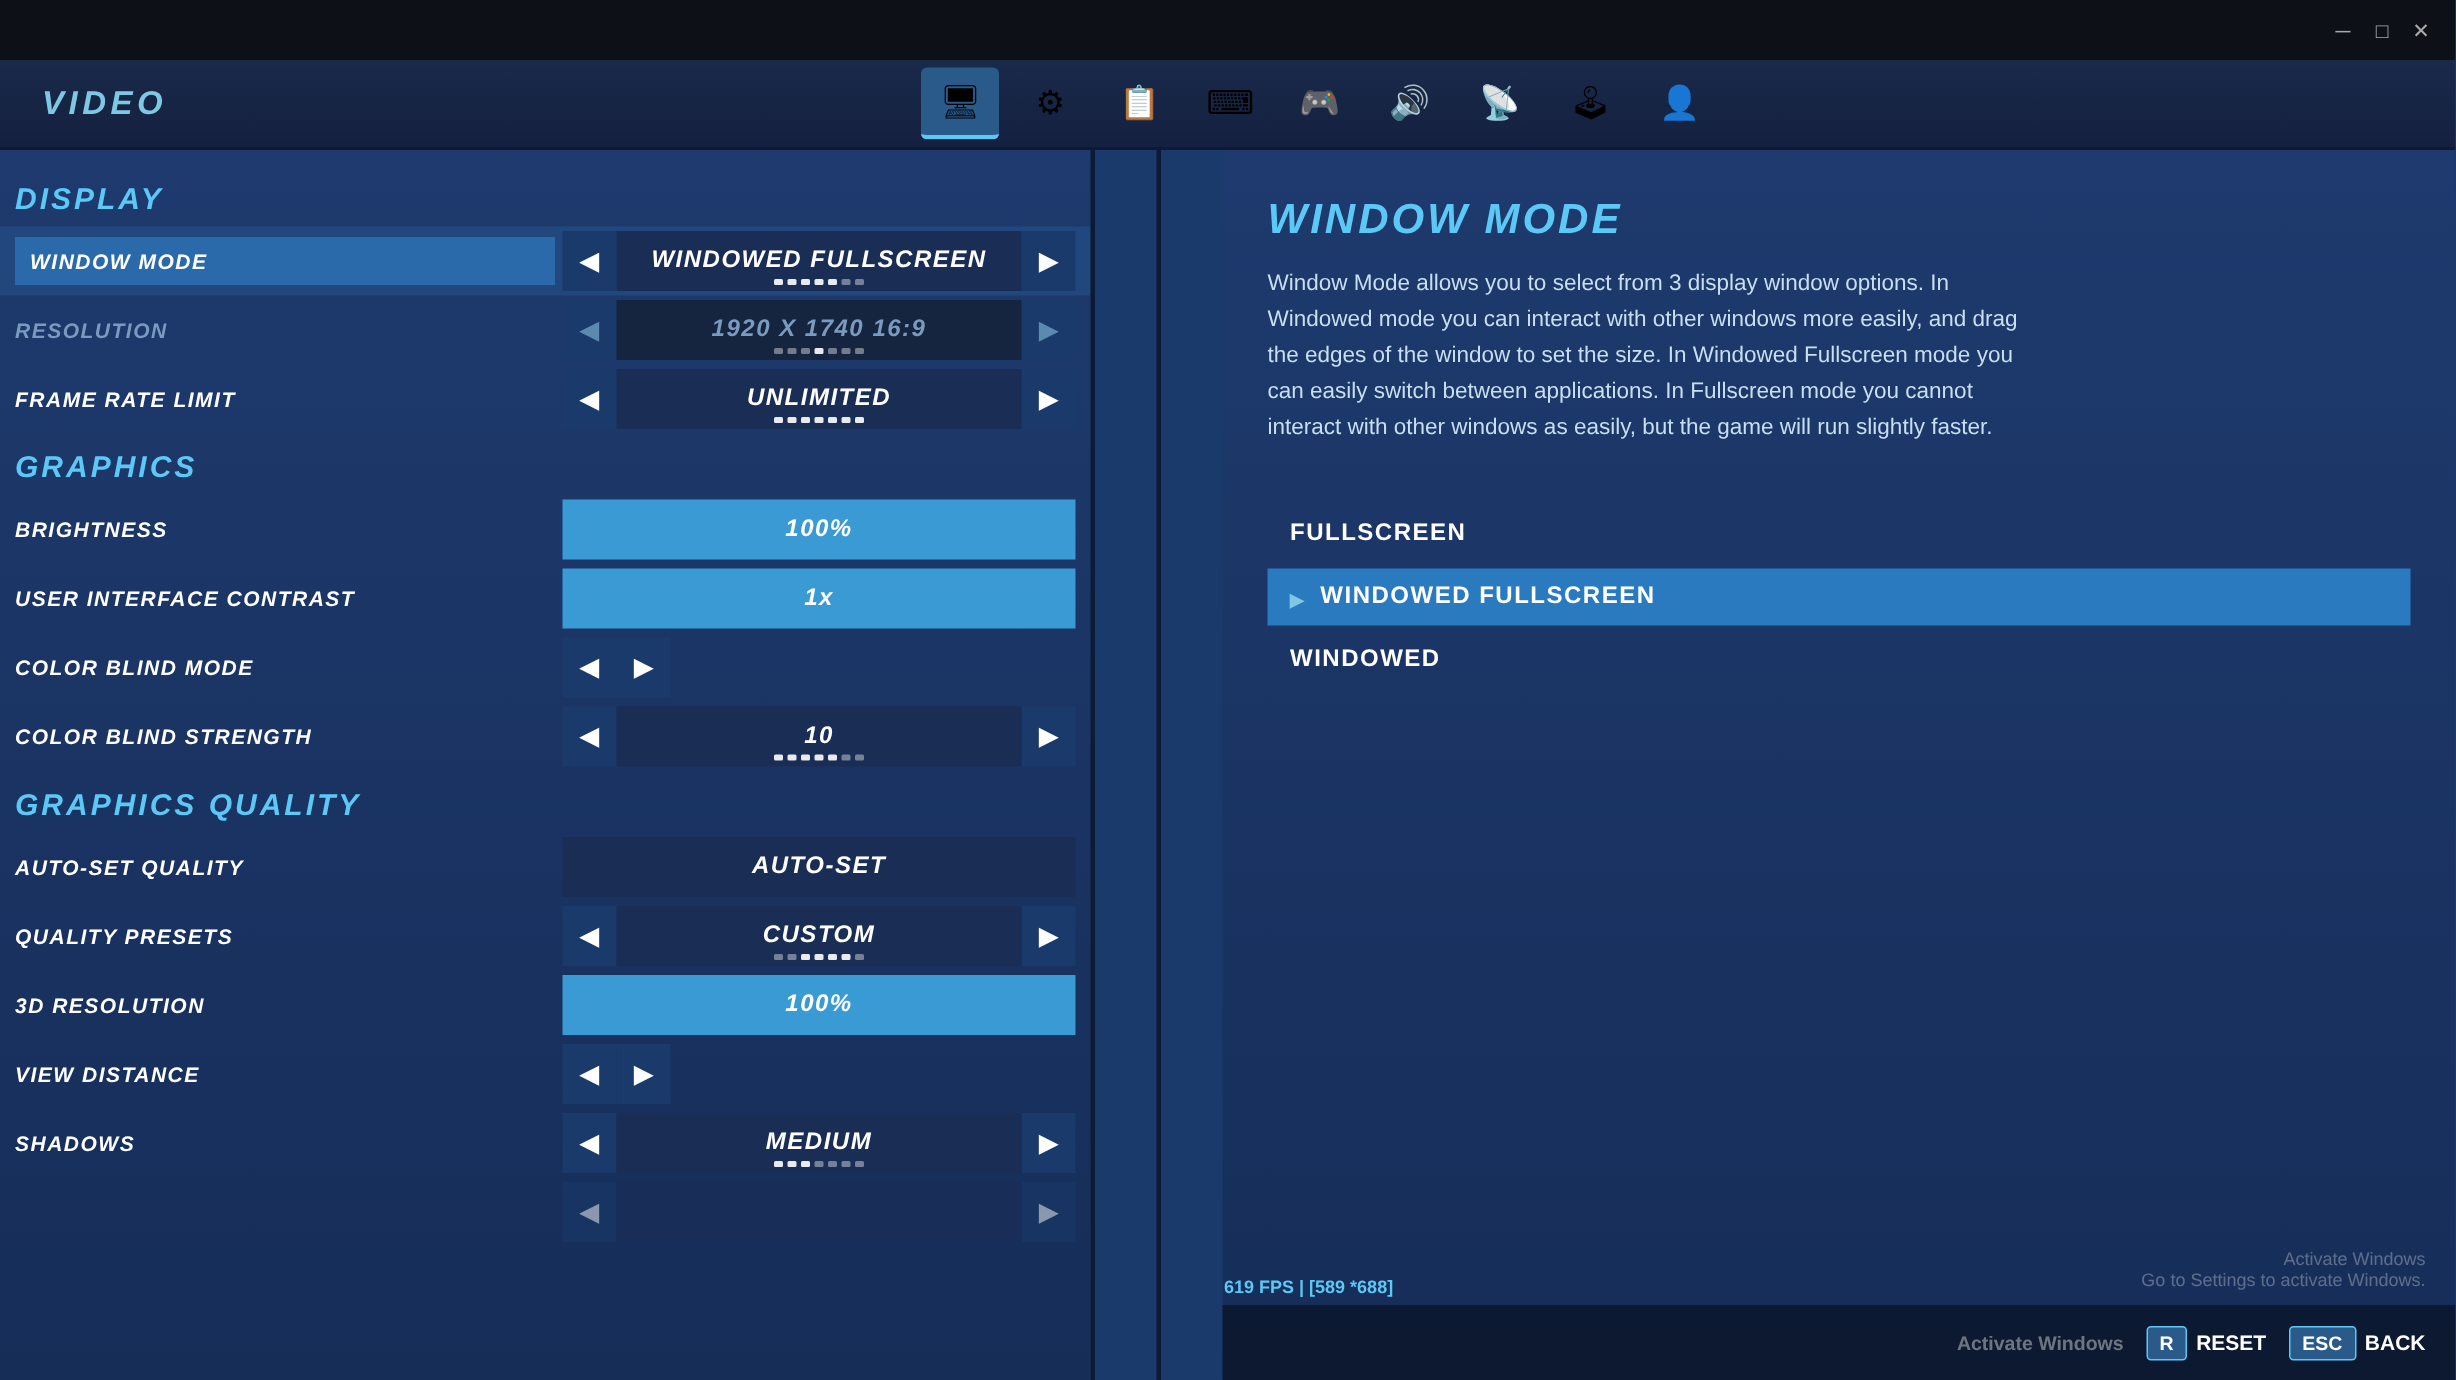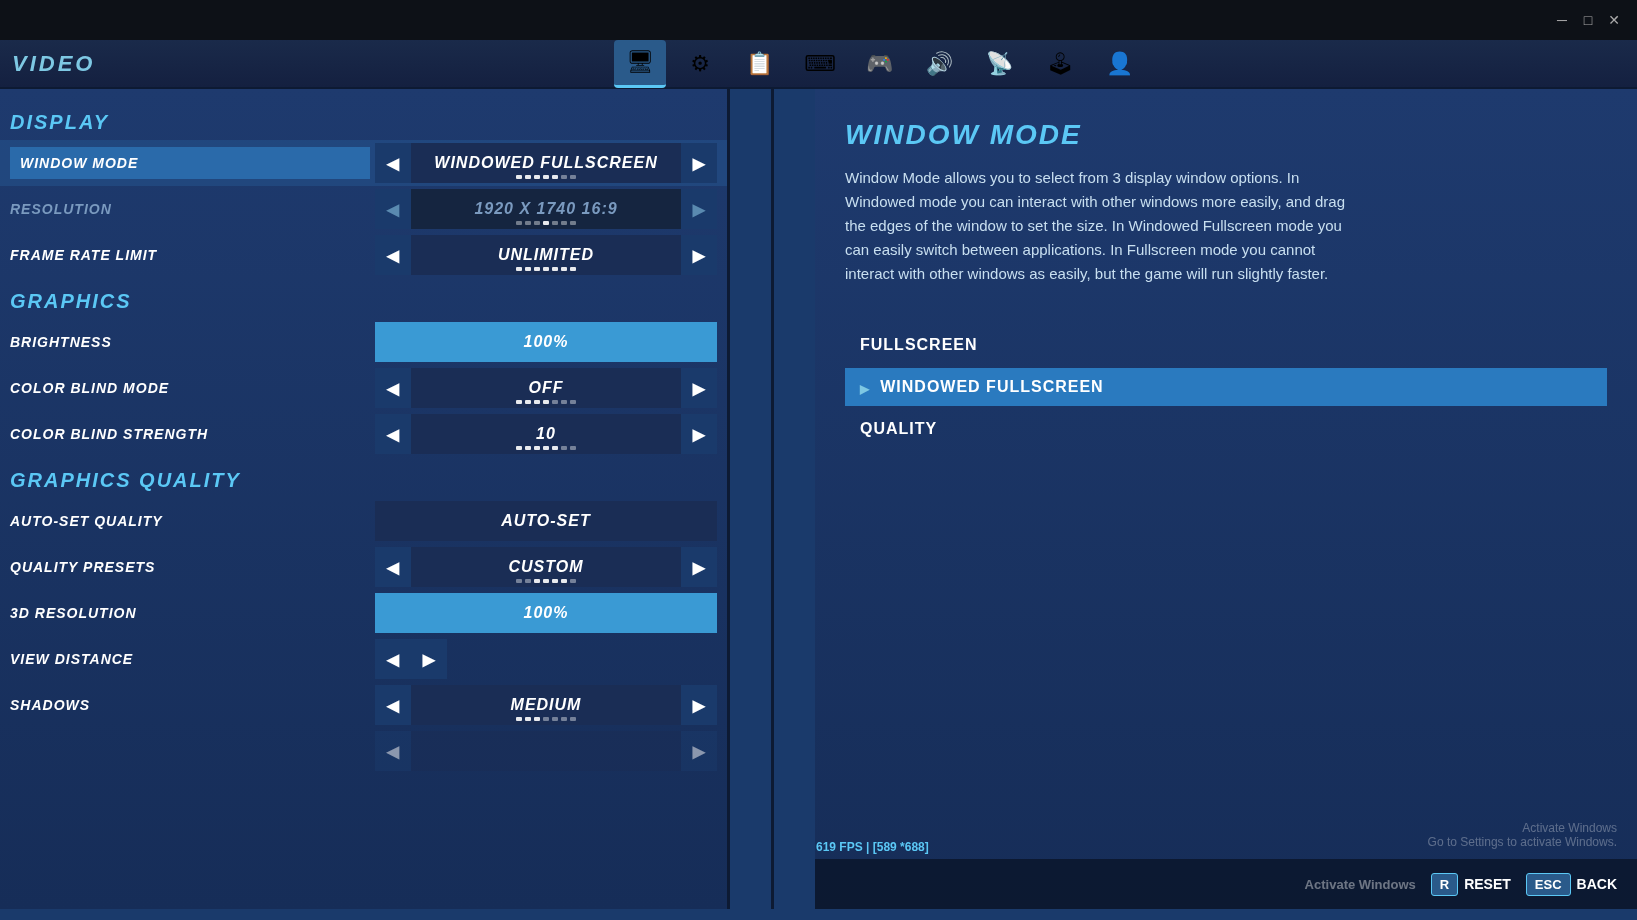--- a/index.html
+++ b/index.html
@@ -30,25 +30,25 @@
       color: #aaa;
       font-size: 14px;
       cursor: pointer;
       display: flex;
       align-items: center;
       justify-content: center;
     }
 
     
     .topnav {
-      height: 49px;
+      height: 60px;
       background: linear-gradient(180deg, #1a2a4a 0%, #142040 100%);
       display: flex;
       align-items: center;
-      padding: 0 12px;
+      padding: 0 28px;
       border-bottom: 2px solid #0d1a33;
     }
     .page-title-text {
       color: #7ec8e3;
       font-size: 22px;
       font-weight: 900;
       letter-spacing: 3px;
       text-transform: uppercase;
       margin-right: 40px;
       font-style: italic;
@@ -398,37 +398,33 @@
 
     <div class="setting-row">
       <div class="setting-label">BRIGHTNESS</div>
       <div class="setting-control">
         <div class="full-control">
           <span>100%</span>
         </div>
       </div>
     </div>
 
+    <div class="setting-row">
+      <div class="setting-label">USER INTERFACE CONTRAST</div>
+      <div class="setting-control">
+        <div class="full-control">
+          <span>1x</span>
+        </div>
+      </div>
+    </div>
 
     <div class="setting-row">
       <div class="setting-label">COLOR BLIND MODE</div>
       <div class="setting-control">
         <button class="control-btn">◀</button>
-        <div class="control-value">
-          <span>OFF</span>
-          <div class="slider-dots">
-            <div class="slider-dot active"></div>
-              <div class="slider-dot active"></div>
-              <div class="slider-dot active"></div>
-            <div class="slider-dot active"></div>
-              <div class="slider-dot"></div>
-              <div class="slider-dot"></div>
-              <div class="slider-dot"></div>
-          </div>
-        </div>
         <button class="control-btn">▶</button>
       </div>
     </div>
 
     <div class="setting-row">
       <div class="setting-label">COLOR BLIND STRENGTH</div>
       <div class="setting-control">
         <button class="control-btn">◀</button>
         <div class="control-value">
           <span>10</span>
@@ -533,21 +529,21 @@
 
     <div class="option-list">
       <div class="option-item">
         <span>FULLSCREEN</span>
       </div>
       <div class="option-item selected">
         <span style="color:#7ec8e3;font-size:12px;">▶</span>
         <span>WINDOWED FULLSCREEN</span>
       </div>
       <div class="option-item">
-        <span>QUALITY</span>
+        <span>WINDOWED</span>
       </div>
     </div>
 
     <div class="fps-display">619 FPS | [589 *688]</div>
 
     <div class="watermark">
       <div>Activate Windows</div>
       <div>Go to Settings to activate Windows.</div>
     </div>
 

